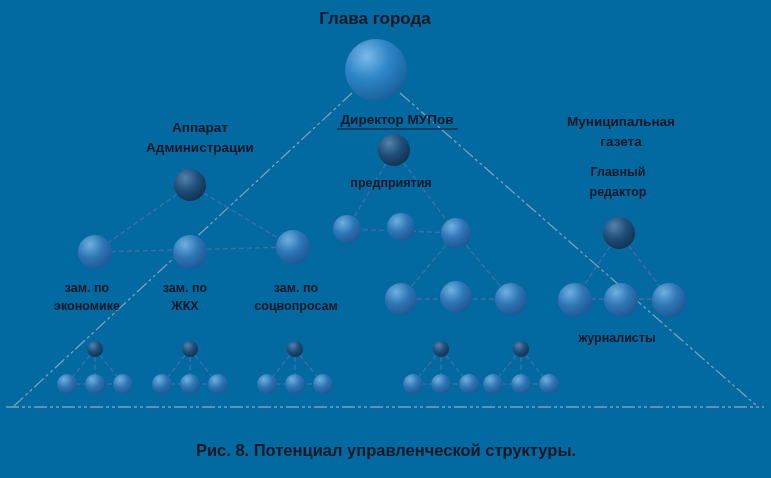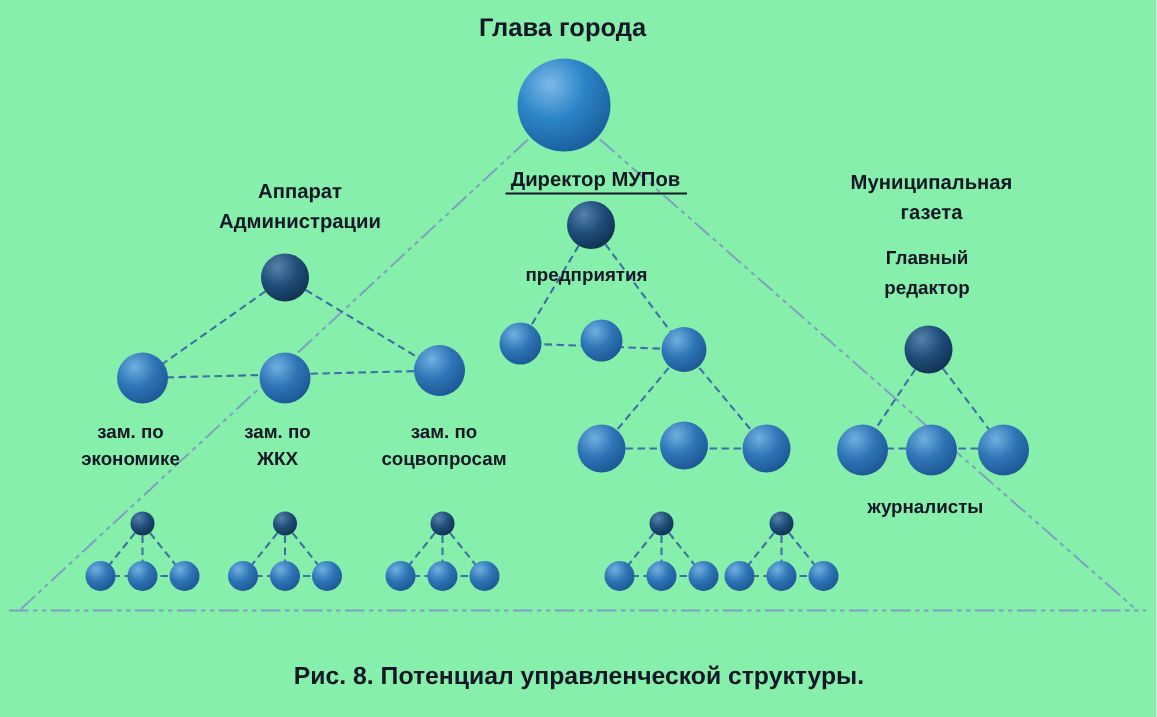--- a/index.html
+++ b/index.html
@@ -5,21 +5,21 @@
   html, body {
     margin: 0;
     padding: 0;
     background: #ffffff;
     font-family: "Liberation Sans", sans-serif;
   }
   .canvas {
     position: relative;
     width: 771px;
     height: 478px;
-    background: #86efac;
+    background: #0369a1;
     overflow: hidden;
   }
   svg { display: block; }
   text {
     fill: #141826;
     text-anchor: middle;
     font-family: "Liberation Sans", sans-serif;
     font-weight: bold;
   }
   .t-title { font-size: 17px; }

